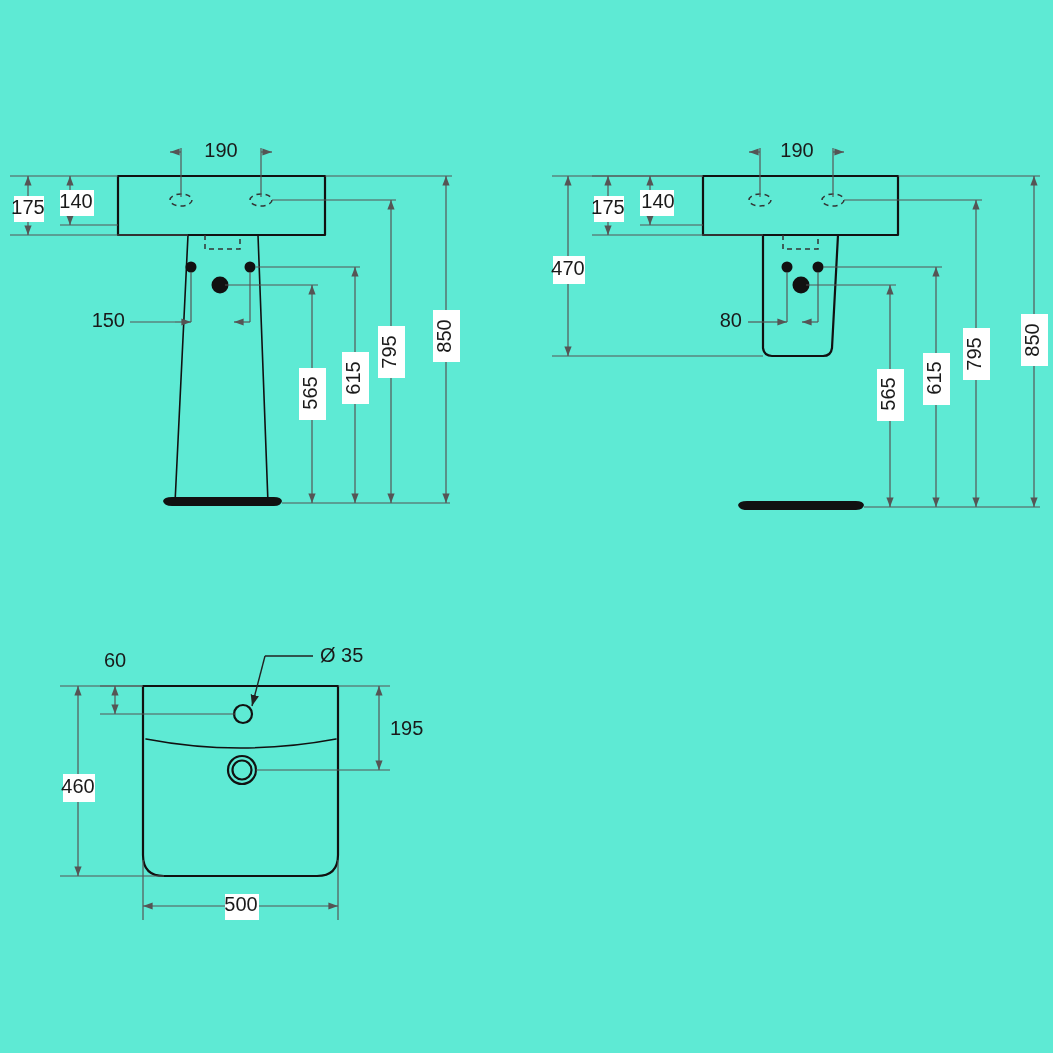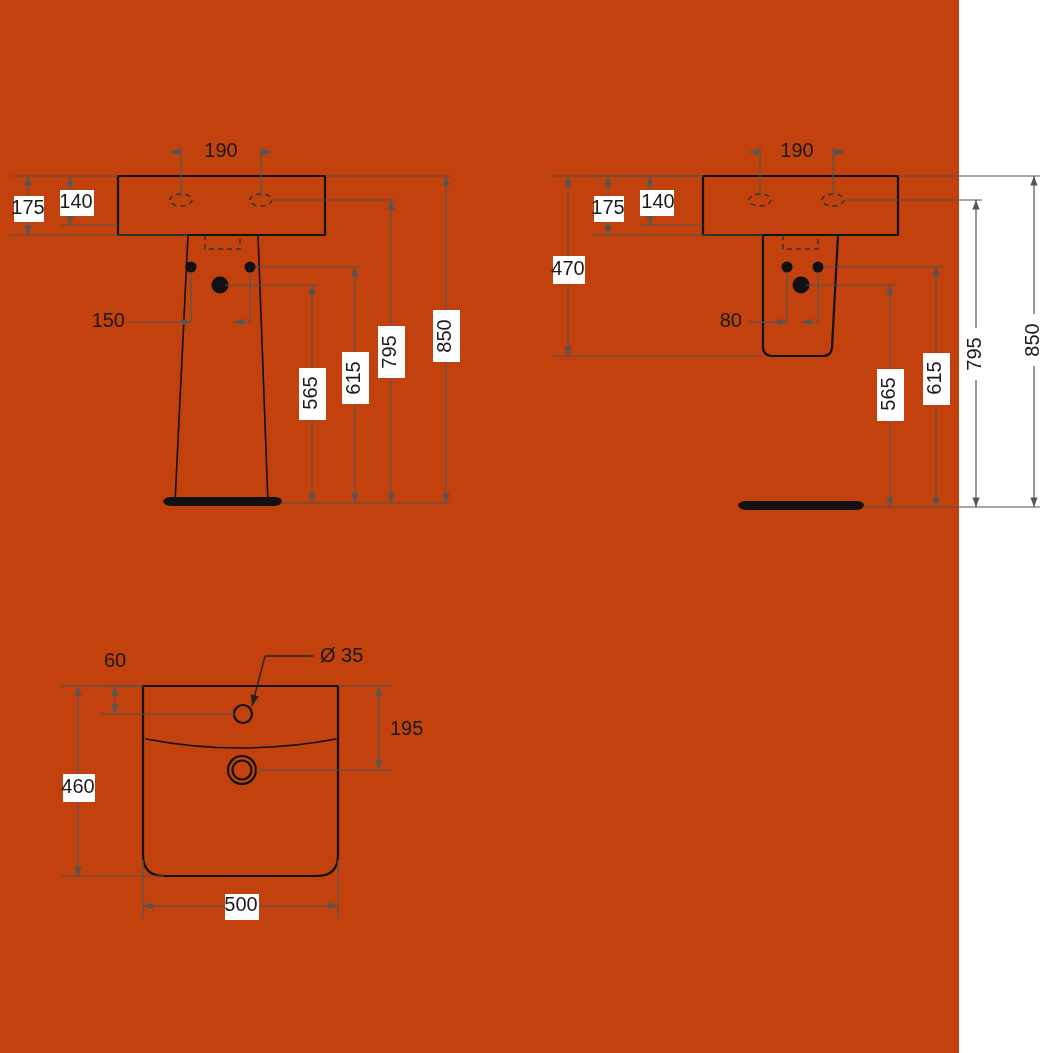--- a/index.html
+++ b/index.html
@@ -8,23 +8,23 @@
     background: #ffffff;
   }
   body {
     width: 1053px;
     height: 1053px;
     font-family: "Liberation Sans", sans-serif;
     overflow: hidden;
   }
   #sheet {
     position: relative;
-    width: 959px;
+    width: 1053px;
     height: 1053px;
-    background: #c2410c;
+    background: #5eead4;
   }
   svg.drawing {
     position: absolute;
     top: 0;
     left: 0;
     width: 1053px;
     height: 1053px;
   }
   text.dim {
     font-family: "Liberation Sans", sans-serif;

